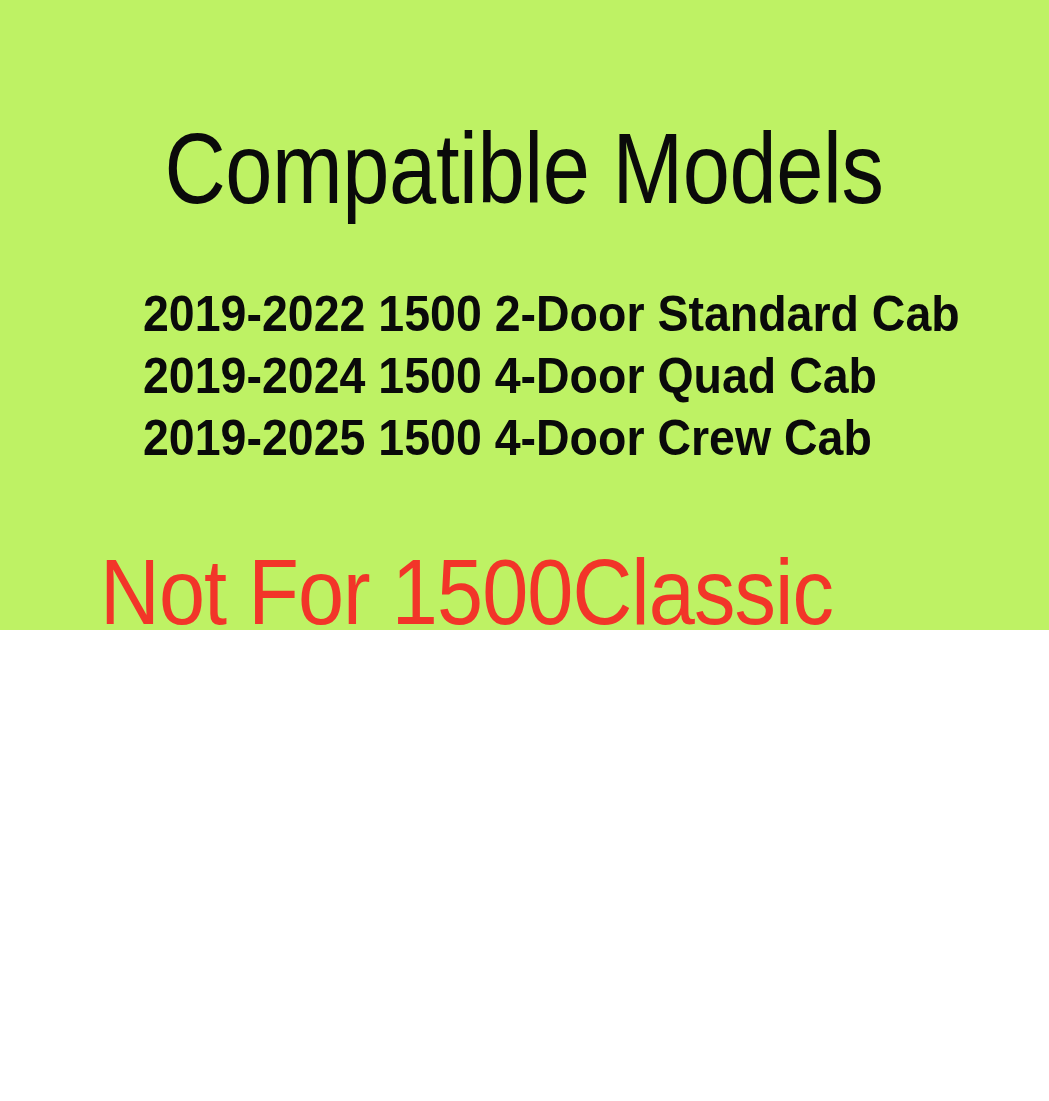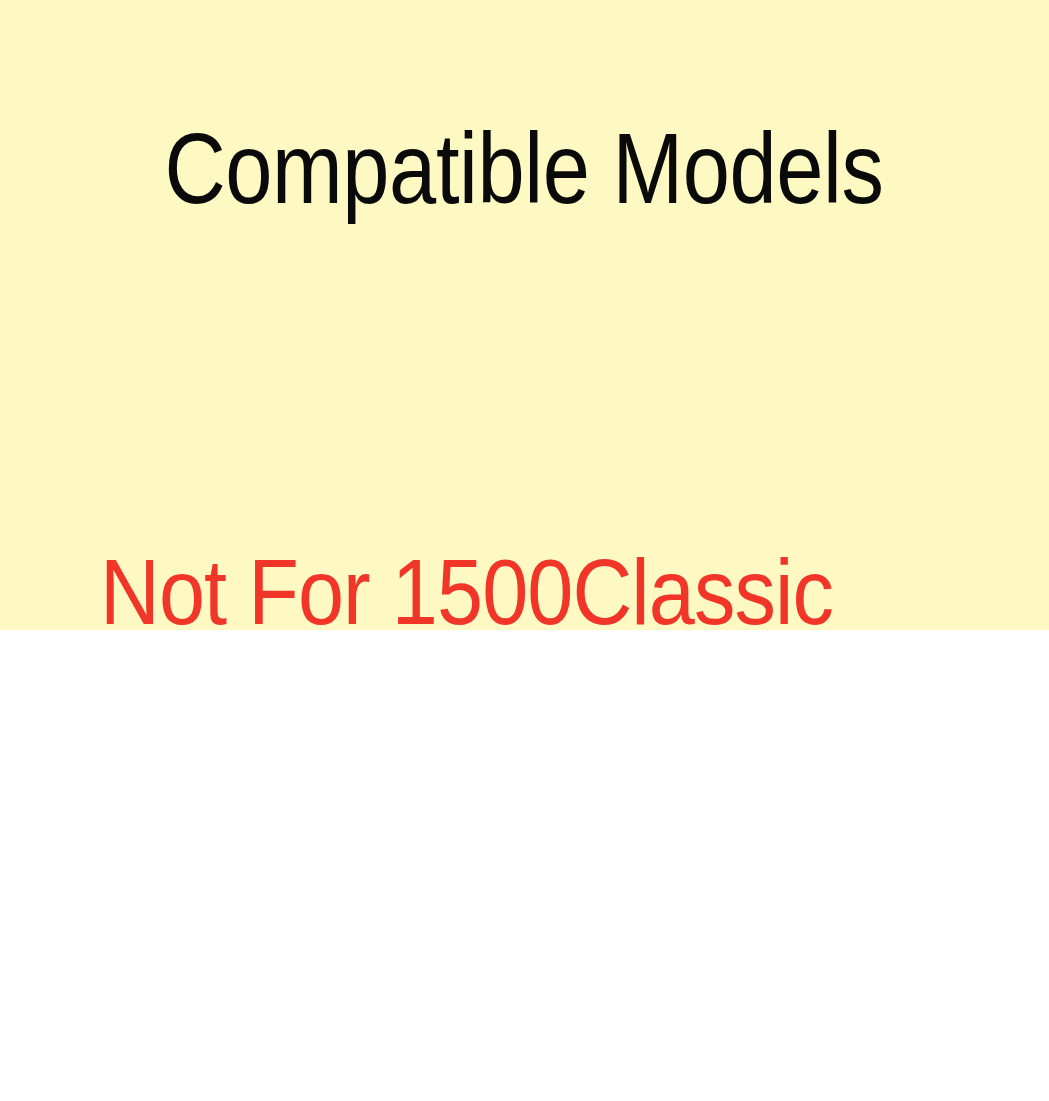--- a/index.html
+++ b/index.html
@@ -92,26 +92,31 @@
     left: 0;
     top: 630px;
     width: 1049px;
     height: 471px;
     background: #ffffff;
   }
 </style>
 </head>
 <body style="background: rgb(255, 255, 255);">
 
-<div class="page" style="background: #fef9c3;">
+<div class="page" style="background: #bef264;">
 
   <div class="title-block">
     <h1 class="title" style="color: rgb(10, 10, 10);">Compatible Models</h1>
   </div>
 
+  <div class="models-block">
+    <p class="model-line" style="color: rgb(10, 10, 10);">2019-2022 1500 2-Door Standard Cab</p>
+    <p class="model-line" style="color: rgb(10, 10, 10);">2019-2024 1500 4-Door Quad Cab</p>
+    <p class="model-line" style="color: rgb(10, 10, 10);">2019-2025 1500 4-Door Crew Cab</p>
+  </div>
 
   <div class="warning-block">
     <p class="warning" style="color: rgb(242, 53, 41);">Not For 1500Classic</p>
   </div>
 
   <div class="blank-area"></div>
 
 </div>
 
 </body></html>

